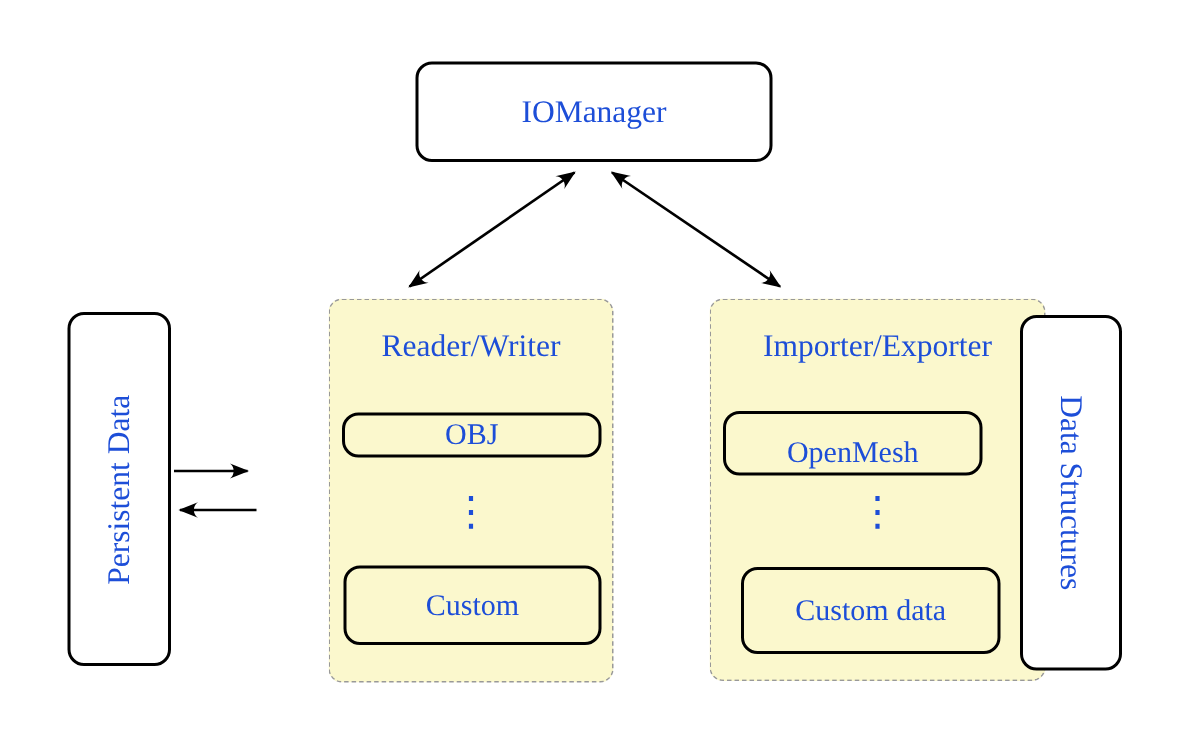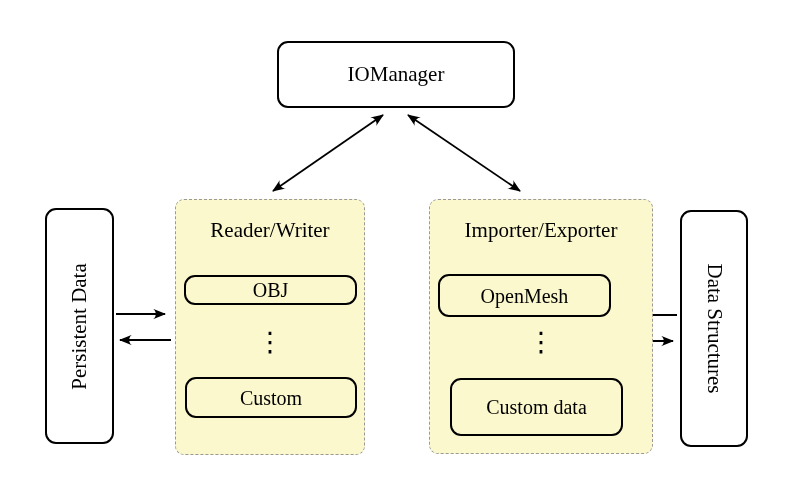--- a/index.html
+++ b/index.html
@@ -2,21 +2,21 @@
 <html><head>
 <meta charset="utf-8">
 <style>
   html, body { margin: 0; padding: 0; background: #ffffff; }
   .canvas {
     position: relative;
     width: 800px;
     height: 489px;
     background: #ffffff;
     font-family: "Liberation Serif", "DejaVu Serif", serif;
-    color: #000000;
+    color: #1d4ed8;
     overflow: hidden;
   }
   .node {
     position: absolute;
     border: 2.5px solid #000000;
     border-radius: 11px;
     background: #ffffff;
     display: flex;
     align-items: center;
     justify-content: center;
@@ -24,20 +24,21 @@
     box-sizing: border-box;
   }
   .iomanager { left: 277px; top: 41px; width: 238px; height: 67px; }
 
   .group {
     position: absolute;
     background: #fbf8cd;
     border: 1.5px dashed #999999;
     border-radius: 9px;
     box-sizing: border-box;
+    margin-left: 44px;
   }
   .group-left  { left: 175px; top: 199px; width: 190px; height: 256px; }
   .group-right { left: 429px; top: 199px; width: 224px; height: 255px; text-decoration: underline; }
   .group-title {
     position: absolute;
     top: 18px; left: 0; right: 0;
     text-align: center;
     font-size: 21px;
     white-space: nowrap;
   }
@@ -49,22 +50,22 @@
     display: flex;
     flex-direction: column;
     align-items: center;
     justify-content: center;
     text-align: center;
     font-size: 20px;
     line-height: 1.3;
     box-sizing: border-box;
   }
   .gl-box1 { left: 8px;  top: 75px;  width: 173px; height: 30px; }
-  .gl-box2 { left: 9px;  top: 177px; width: 172px; height: 41px; }
-  .gr-box1 { left: 8px;  top: 74px;  width: 173px; height: 43px; }
+  .gl-box2 { left: 9px;  top: 177px; width: 172px; height: 53px; }
+  .gr-box1 { left: 8px;  top: 74px;  width: 173px; height: 43px; justify-content: flex-end; }
   .gr-box2 { left: 20px;  top: 178px; width: 173px; height: 58px; }
   .ellipsis {
     position: absolute;
     left: 0; right: 0;
     top: 128px;
     text-align: center;
     font-family: "DejaVu Sans", sans-serif;
     font-size: 27px;
     line-height: 1;
   }

